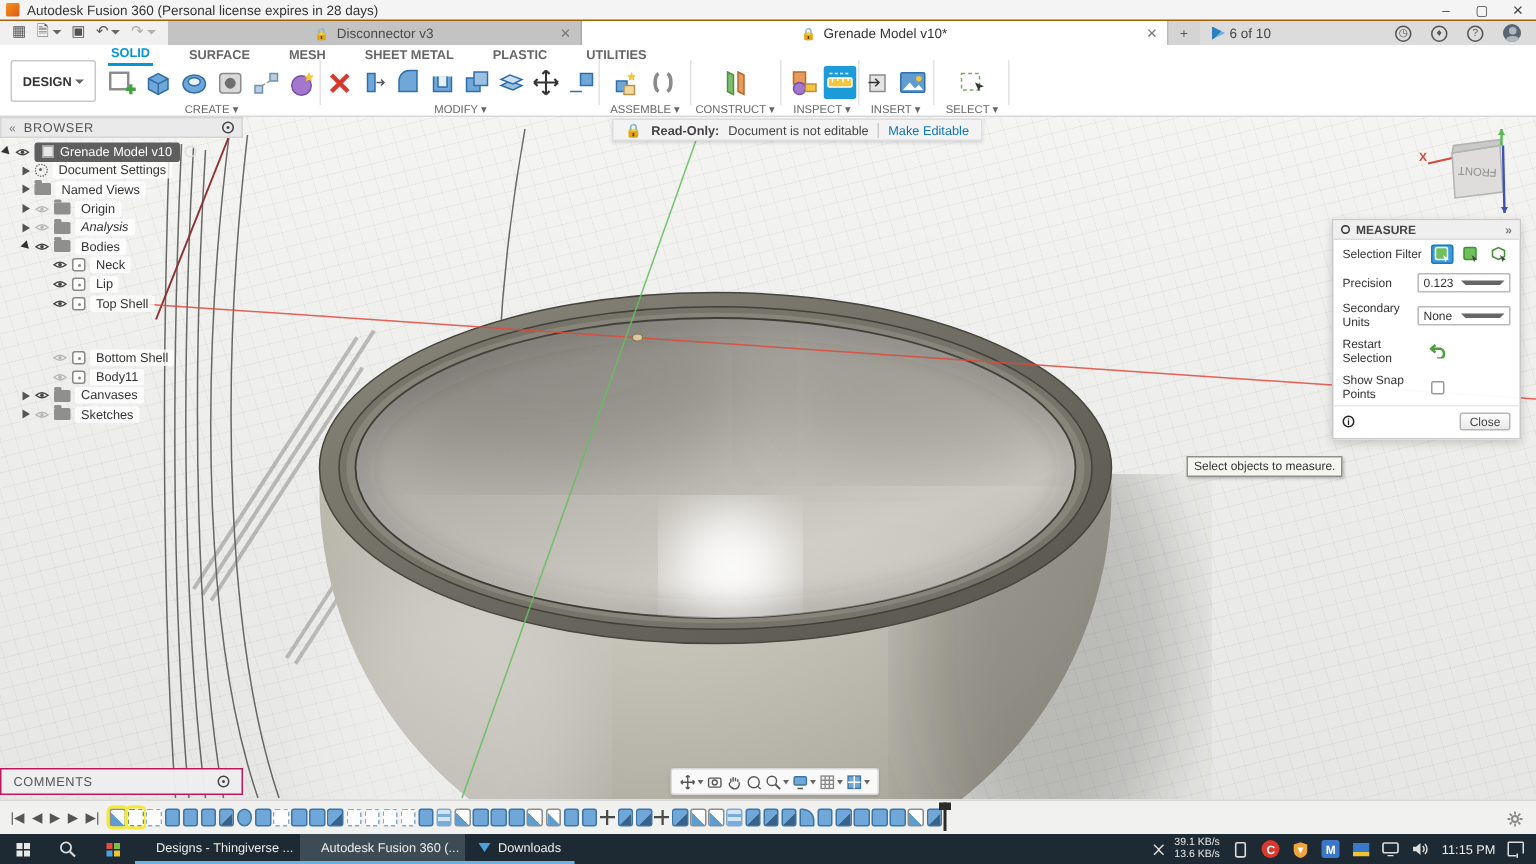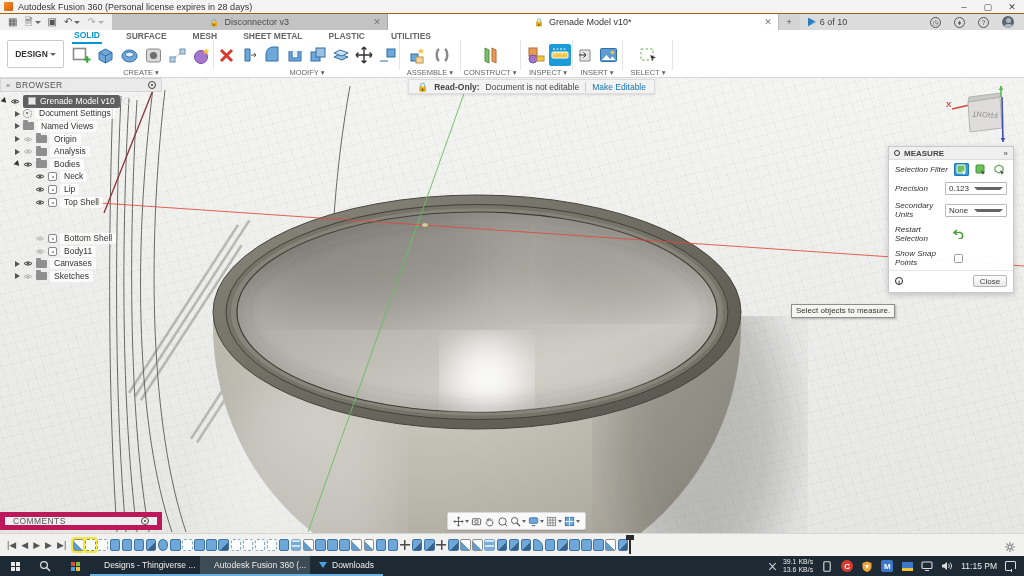--- a/index.html
+++ b/index.html
@@ -80,21 +80,21 @@
   .cubeic{width:8px;height:8px;background:#e8e8e8;border:1px solid #aaa;flex:0 0 auto;}
   .radio{width:8px;height:8px;border:1px solid #ddd;border-radius:50%;position:relative;flex:0 0 auto;}
   .radio::after{content:"";position:absolute;left:2px;top:2px;width:2px;height:2px;border-radius:50%;background:#eee;}
 
   
   #measure{position:absolute;left:888px;top:146px;width:126px;background:rgba(255,255,255,.97);border:1px solid #c9c9c9;box-shadow:0 2px 6px rgba(0,0,0,.18);font-size:8px;color:#333;}
   #measure-header{height:13px;background:#efefef;border-bottom:1px solid #ddd;display:flex;align-items:center;padding:0 5px;gap:4px;font-weight:bold;color:#444;}
   #measure-header .hdot{width:6px;height:6px;border-radius:50%;border:1.5px solid #333;}
   #measure-header .grip{margin-left:auto;color:#777;}
   .mrow{display:flex;align-items:center;padding:3px 6px;gap:4px;}
-  .mrow .lbl{flex:1;font-style:italic;}
+  .mrow .lbl{flex:1;}
   .filter-ic{width:15px;height:13px;border-radius:2px;display:flex;align-items:center;justify-content:center;}
   .filter-ic svg{display:block;}
   .filter-ic.on{background:#3b9bd9;box-shadow:inset 0 0 0 1px #1b7ab8;}
   .mselect{width:62px;height:13px;border:1px solid #b9b9b9;background:#fff;display:flex;align-items:center;padding:0 3px;border-radius:1px;}
   .mselect span{flex:1;}
   #measure-footer{display:flex;align-items:center;padding:4px 6px 5px;border-top:1px solid #e8e8e8;}
   #info-dot{width:8px;height:8px;border-radius:50%;border:1.5px solid #222;font-size:6px;line-height:8px;text-align:center;color:#222;font-weight:bold;}
   #close-btn{margin-left:auto;width:34px;height:12px;background:linear-gradient(#fdfdfd,#e9e9e9);border:1px solid #b5b5b5;border-radius:2px;text-align:center;line-height:11px;color:#444;}
   .checkbox{width:9px;height:9px;border:1px solid #999;border-radius:1.5px;background:#fff;}
   .undo-green{width:12px;height:10px;}
@@ -104,21 +104,21 @@
 
   
   #viewcube{position:absolute;left:944px;top:80px;width:80px;height:70px;}
 
   
   #navbar{position:absolute;left:447px;top:512px;width:139px;height:18px;background:rgba(252,252,252,.96);border:1px solid #d8d8d8;border-radius:2px;display:flex;align-items:center;justify-content:center;gap:2px;box-shadow:0 1px 2px rgba(0,0,0,.1);}
   .nav-ic{display:flex;align-items:center;}
   .mini-caret{width:0;height:0;border-left:2.5px solid transparent;border-right:2.5px solid transparent;border-top:3px solid #666;margin-left:1px;}
 
   
-  #commentsbar{position:absolute;left:0;top:512px;width:162px;height:18px;background:rgba(238,238,238,.96);border:5px solid #be185d;display:flex;align-items:center;padding:0 8px;font-size:8.5px;color:#555;letter-spacing:.4px;}
+  #commentsbar{position:absolute;left:0;top:512px;width:162px;height:18px;background:rgba(238,238,238,.96);border:1px solid #be185d;display:flex;align-items:center;padding:0 8px;font-size:8.5px;color:#555;letter-spacing:.4px;}
   #commentsbar .dot{margin-left:auto;width:8px;height:8px;border:1px solid #444;border-radius:50%;position:relative;}
   #commentsbar .dot::after{content:"";position:absolute;left:2px;top:2px;width:2px;height:2px;border-radius:50%;background:#444;}
 
   
   #timeline{position:absolute;left:0;top:533px;width:1024px;height:23px;background:#f1f1f0;border-top:1px solid #d6d6d6;display:flex;align-items:center;}
   #tl-controls{display:flex;align-items:center;gap:5px;padding:0 7px;color:#555;font-size:9px;}
   #tl-features{display:flex;align-items:center;gap:1.6px;position:relative;}
   .tl-icon{width:10.5px;height:12px;border-radius:2px;flex:0 0 auto;}
   .tl-icon.body{background:#6fa8d8;border:1px solid #3d74a3;}
   .tl-icon.body-cut{background:linear-gradient(135deg,#6fa8d8 58%,#39628b 58%);border:1px solid #3d74a3;}
@@ -542,21 +542,21 @@
       </div>
       <div class="trow" style="padding-left:13px;">
         <span class="tri"></span>
           <svg class="eye dim">
             <path d="M1 3.5 Q5 .2 9 3.5 Q5 6.8 1 3.5Z" fill="none" stroke="#444"></path>
             <circle cx="5" cy="3.5" r="1.2" fill="#444"></circle>
           </svg>
         <span class="fold"></span>
         <span class="chip">Origin</span>
       </div>
-      <div class="trow" style="padding-left:13px;">
+      <div class="trow" style="padding-left:13px;font-style:italic;">
         <span class="tri"></span>
           <svg class="eye dim">
             <path d="M1 3.5 Q5 .2 9 3.5 Q5 6.8 1 3.5Z" fill="none" stroke="#444"></path>
             <circle cx="5" cy="3.5" r="1.2" fill="#444"></circle>
           </svg>
         <span class="fold"></span>
         <span class="chip">Analysis</span>
       </div>
       <div class="trow" style="padding-left:13px;">
         <span class="tri open"></span>

